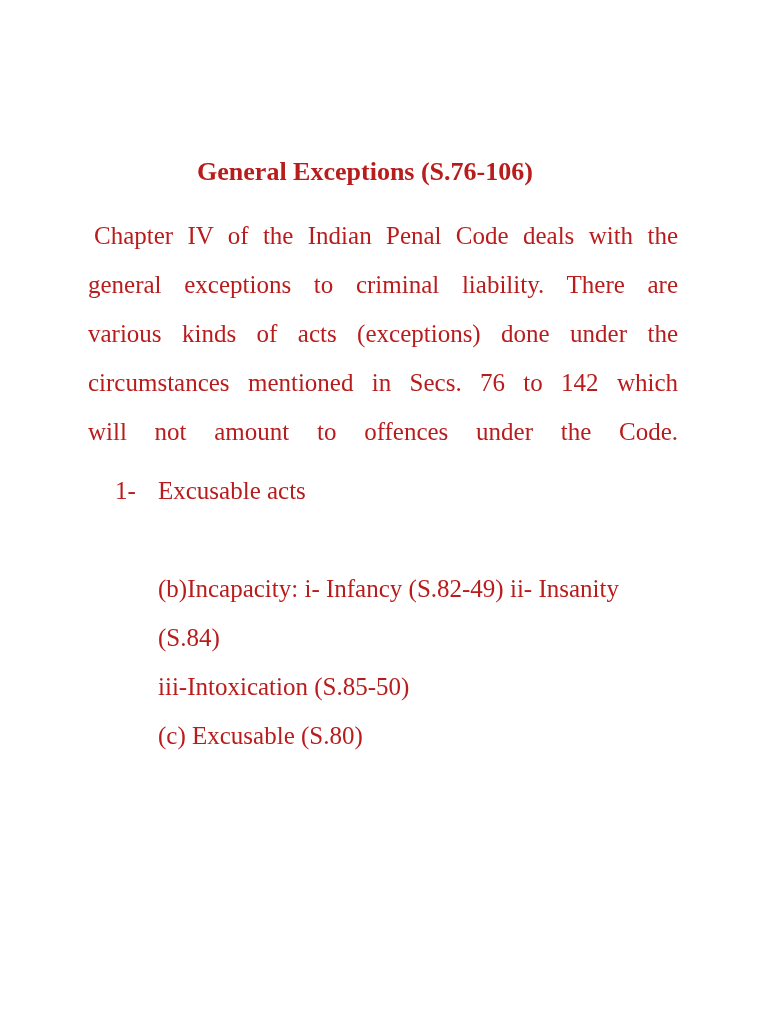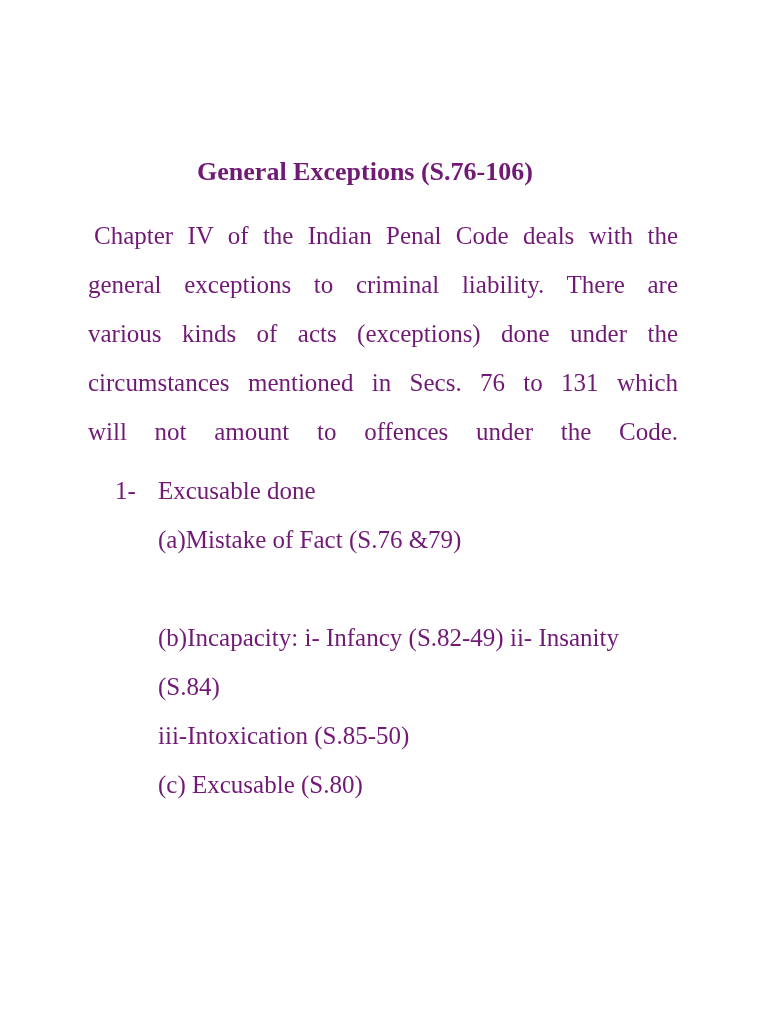--- a/index.html
+++ b/index.html
@@ -5,21 +5,21 @@
   html, body {
     margin: 0;
     padding: 0;
     background: #ffffff;
   }
   .page {
     position: relative;
     width: 768px;
     height: 812px;
     background: #ffffff;
-    color: #701a75;
+    color: #b91c1c;
     font-family: "Liberation Serif", serif;
     box-sizing: border-box;
     padding: 156px 90px 0 88px;
     overflow: hidden;
   }
   .title {
     margin: 0 36px 0 0;
     font-size: 26px;
     font-weight: 700;
     line-height: 32px;
@@ -64,30 +64,29 @@
 </head>
 <body>
 
 <div class="page">
 
   <h1 class="title">General Exceptions (S.76-106)</h1>
 
   <p class="para first">Chapter IV of the Indian Penal Code deals with the
 general exceptions to criminal liability. There are
 various kinds of acts (exceptions) done under the
-circumstances mentioned in Secs. 76 to 131 which
+circumstances mentioned in Secs. 76 to 142 which
 will not amount to offences under the Code.</p>
 
 
   <div class="list-heading">
     <span class="list-num">1-</span>
-    <span class="list-heading-text">Excusable done</span>
+    <span class="list-heading-text">Excusable acts</span>
   </div>
 
-  <div class="sub-item">(a)Mistake of Fact (S.76 &amp;79)</div>
 
   <div class="sub-item gap-before">(b)Incapacity: i- Infancy (S.82-49) ii- Insanity
 (S.84)</div>
 
   <div class="sub-item">iii-Intoxication (S.85-50)</div>
 
   <div class="sub-item">(c) Excusable (S.80)</div>
 
 </div>
 

